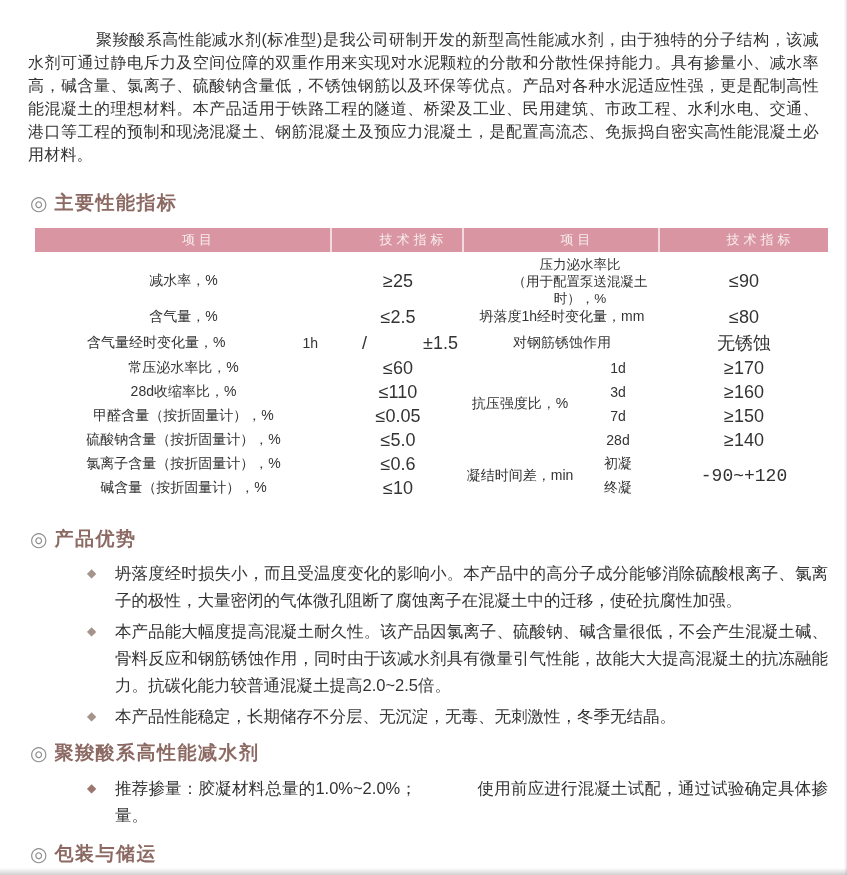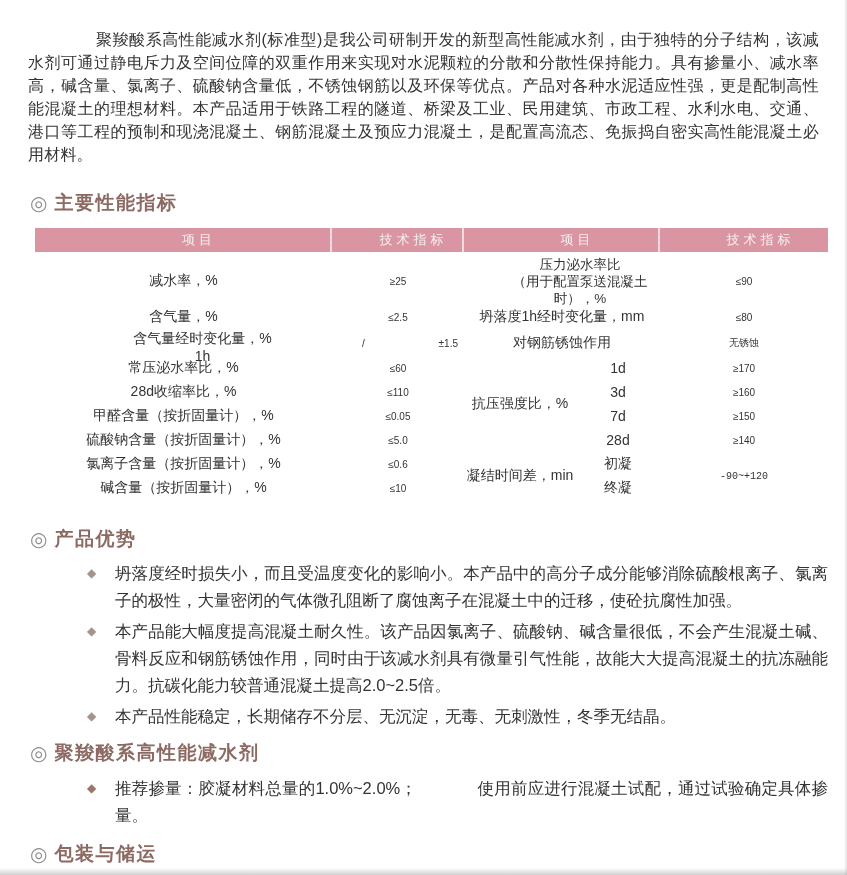--- a/index.html
+++ b/index.html
@@ -57,22 +57,22 @@
     padding-left:33px;
   }
   .th:last-child { border-right:none; }
 
   .tbody { display:flex; padding-top:6px; }
   .lhalf { display:grid; grid-template-columns:297px 132px;
            grid-template-rows:46px 26px 26px 24px 24px 24px 24px 24px 24px; }
   .rhalf { display:grid; grid-template-columns:112px 84px 168px;
            grid-template-rows:46px 26px 26px 24px 24px 24px 24px 24px 24px; }
   .cell { display:flex; align-items:center; justify-content:center; }
-  .cell.val { font-size:10px;text-align:center; }
-  .split  { justify-content:space-between; padding:0 14px 0 52px; box-sizing:border-box;flex-direction:column; }
+  .cell.val { font-size:18px;text-align:center; }
+  .split  { justify-content:space-between; padding:0 14px 0 52px; box-sizing:border-box; }
   .split2 { justify-content:space-between; padding:0 6px 0 30px; box-sizing:border-box; }
   .span12 { grid-column:1 / 3; }
   .twoLine { white-space:pre-line; text-align:center; font-size:13.5px; line-height:17px;margin-left:36px; }
   .gspan4 { grid-row:4 / 8; grid-column:1; }
   .gspan2 { grid-row:8 / 10; grid-column:1;text-align:center; }
   .vspan2 { grid-row:8 / 10; grid-column:3;font-family:Liberation Mono, monospace; }
 
   
   ul.bullets { list-style:none; margin:8px 0 0; padding:0; width:800px; }
   ul.bullets li {

